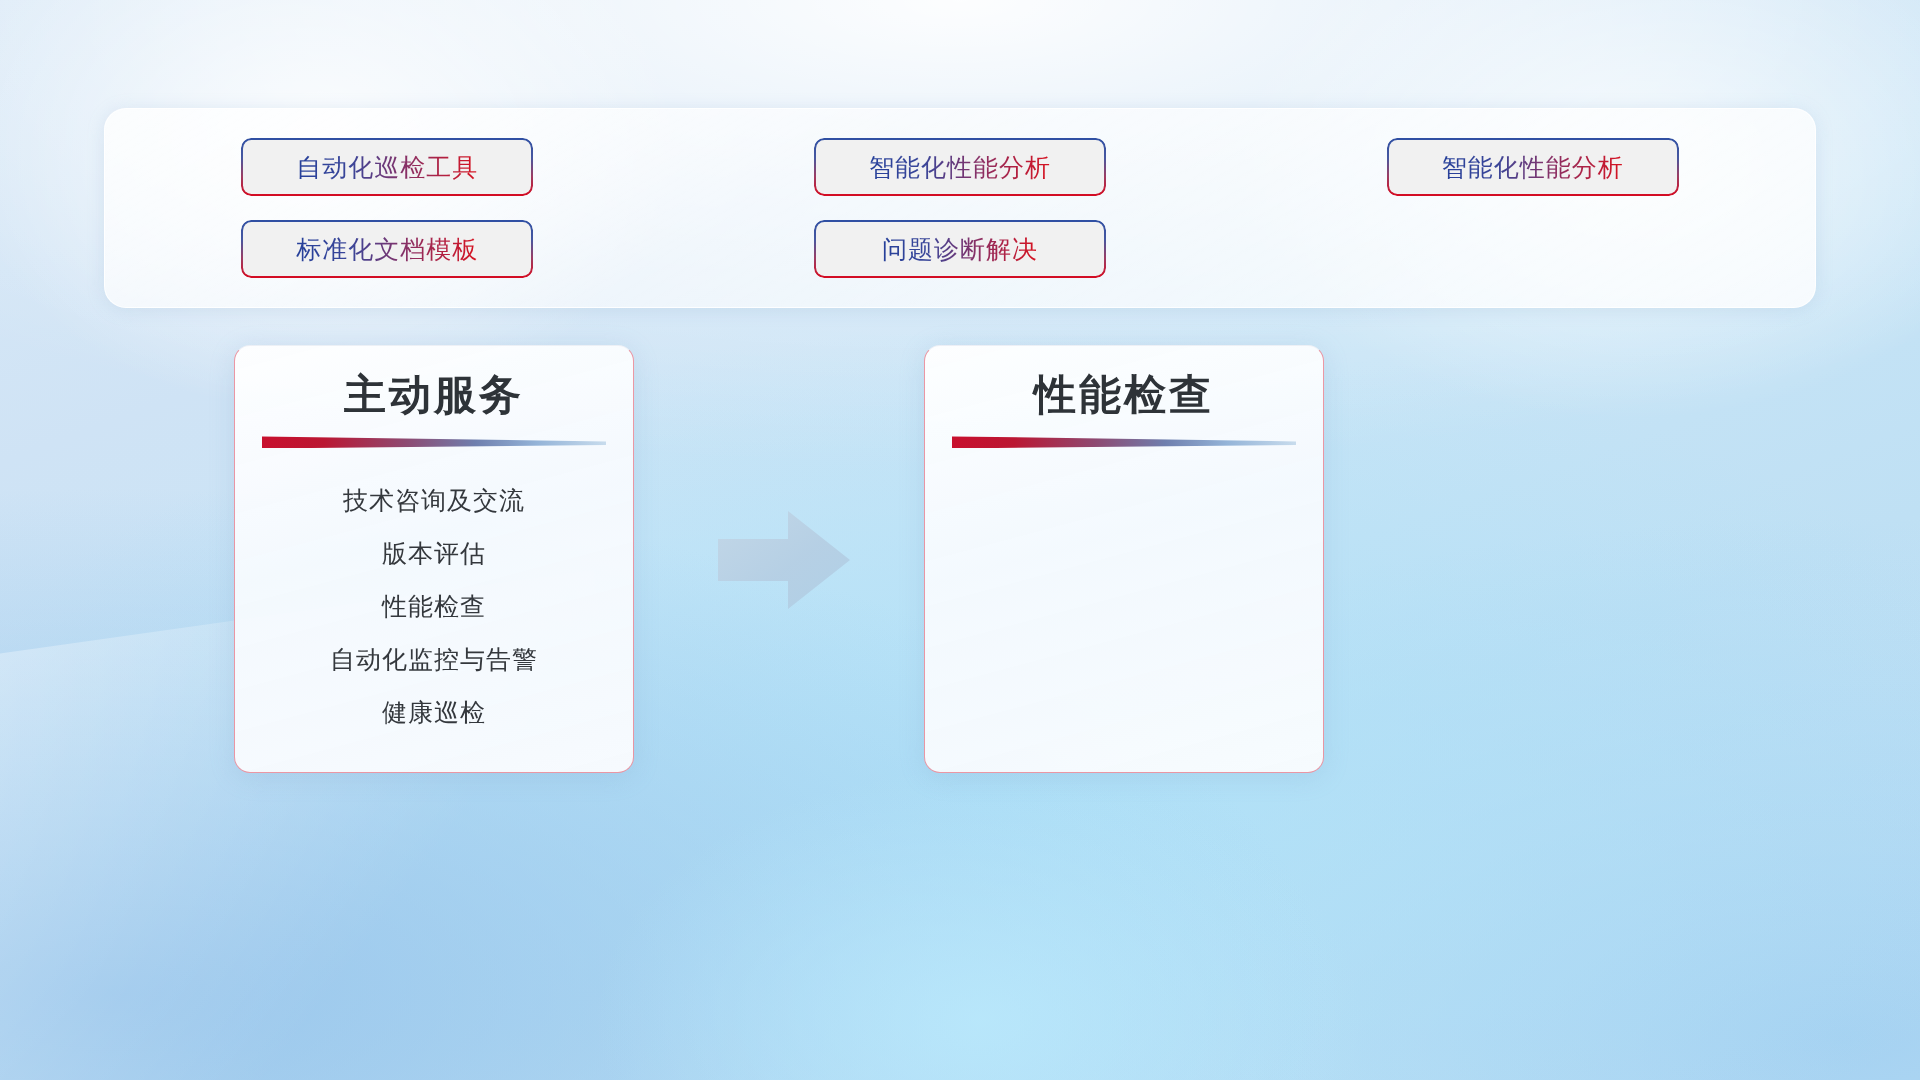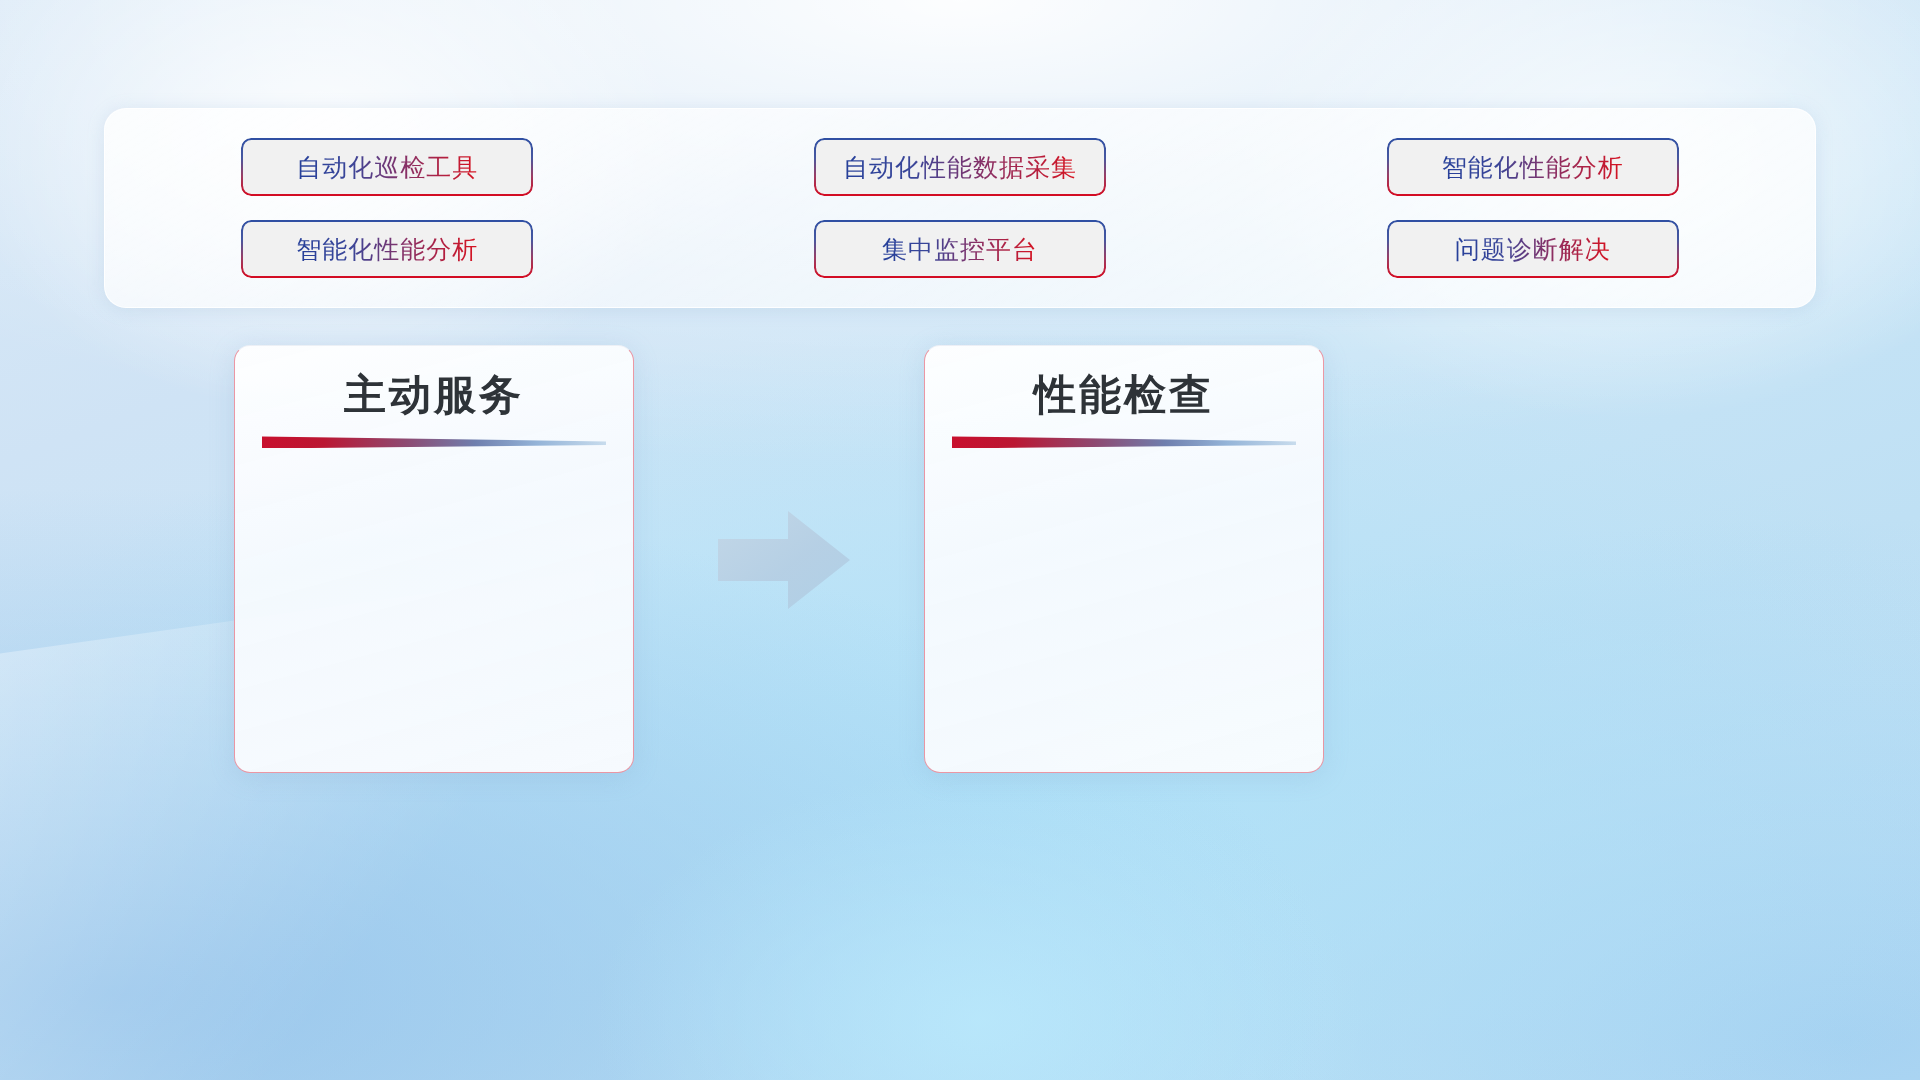--- a/index.html
+++ b/index.html
@@ -206,48 +206,52 @@
   <div class="bg-wash-c"></div>
   <div class="bg-sheen"></div>
 
   <div id="tag-panel">
     <div class="tag-grid">
 
       <div class="tag">
         <span class="tag-label">自动化巡检工具</span>
       </div>
 
-      <div class="tag">
-        <span class="tag-label">自动化性能数据采集</span>
-      </div>
 
       <div class="tag">
         <span class="tag-label">智能化性能分析</span>
       </div>
 
       <div class="tag">
         <span class="tag-label">智能化性能分析</span>
       </div>
 
       <div class="tag">
-        <span class="tag-label">集中监控平台</span>
+        <span class="tag-label">标准化文档模板</span>
       </div>
 
       <div class="tag">
         <span class="tag-label">问题诊断解决</span>
       </div>
 
     </div>
   </div>
 
   <div class="card" id="card-proactive">
     <h2 class="card-title">主动服务</h2>
     <div class="card-divider">
       <div class="bar"></div>
     </div>
+    <ul class="card-list">
+      <li>技术咨询及交流</li>
+      <li>版本评估</li>
+      <li>性能检查</li>
+      <li>自动化监控与告警</li>
+      <li>健康巡检</li>
+    </ul>
   </div>
 
   <div id="flow-arrow">
     <svg viewBox="0 0 140 110" width="140" height="110" aria-hidden="true">
       <defs>
         <linearGradient id="arrowGrad" x1="0" y1="0" x2="1" y2="1">
           <stop offset="0%" stop-color="#c3d6e6" stop-opacity="0.92"></stop>
           <stop offset="55%" stop-color="#b5cde2" stop-opacity="0.88"></stop>
           <stop offset="100%" stop-color="#aecbe2" stop-opacity="0.80"></stop>
         </linearGradient>

